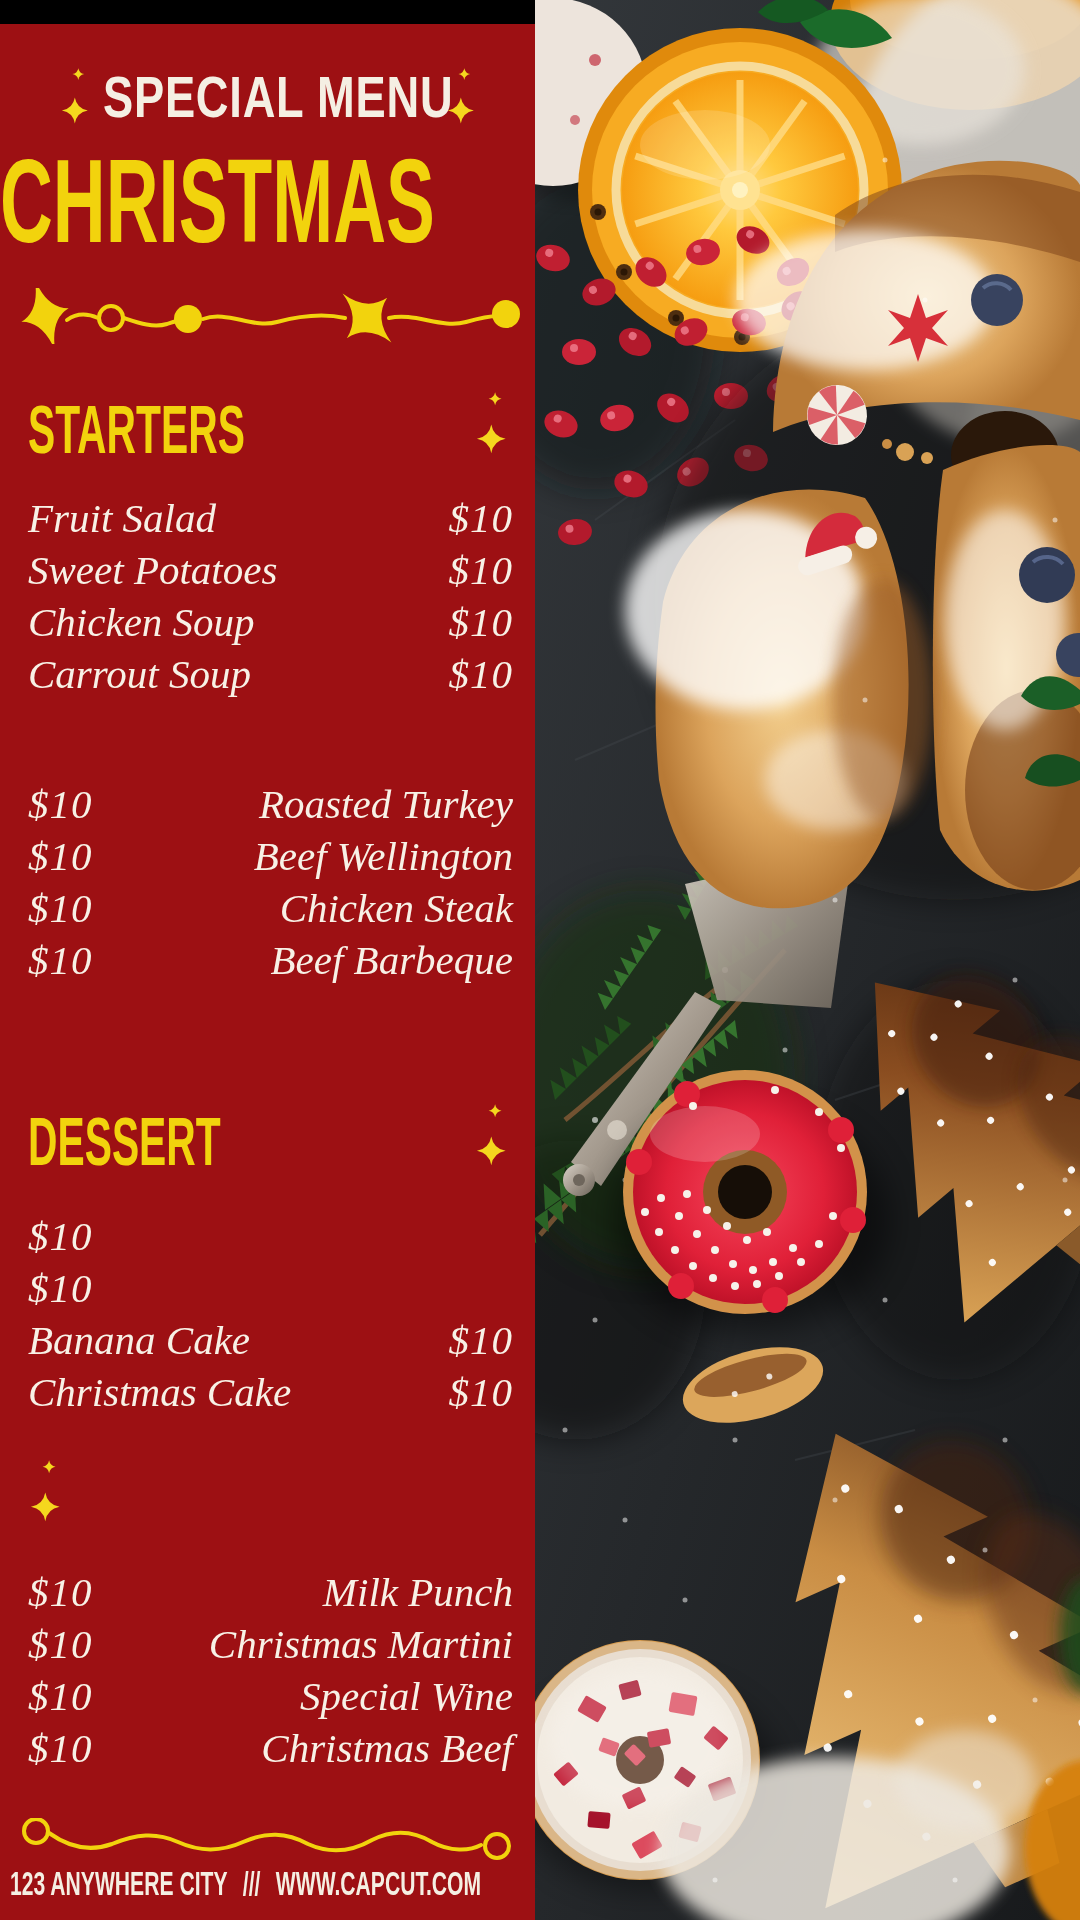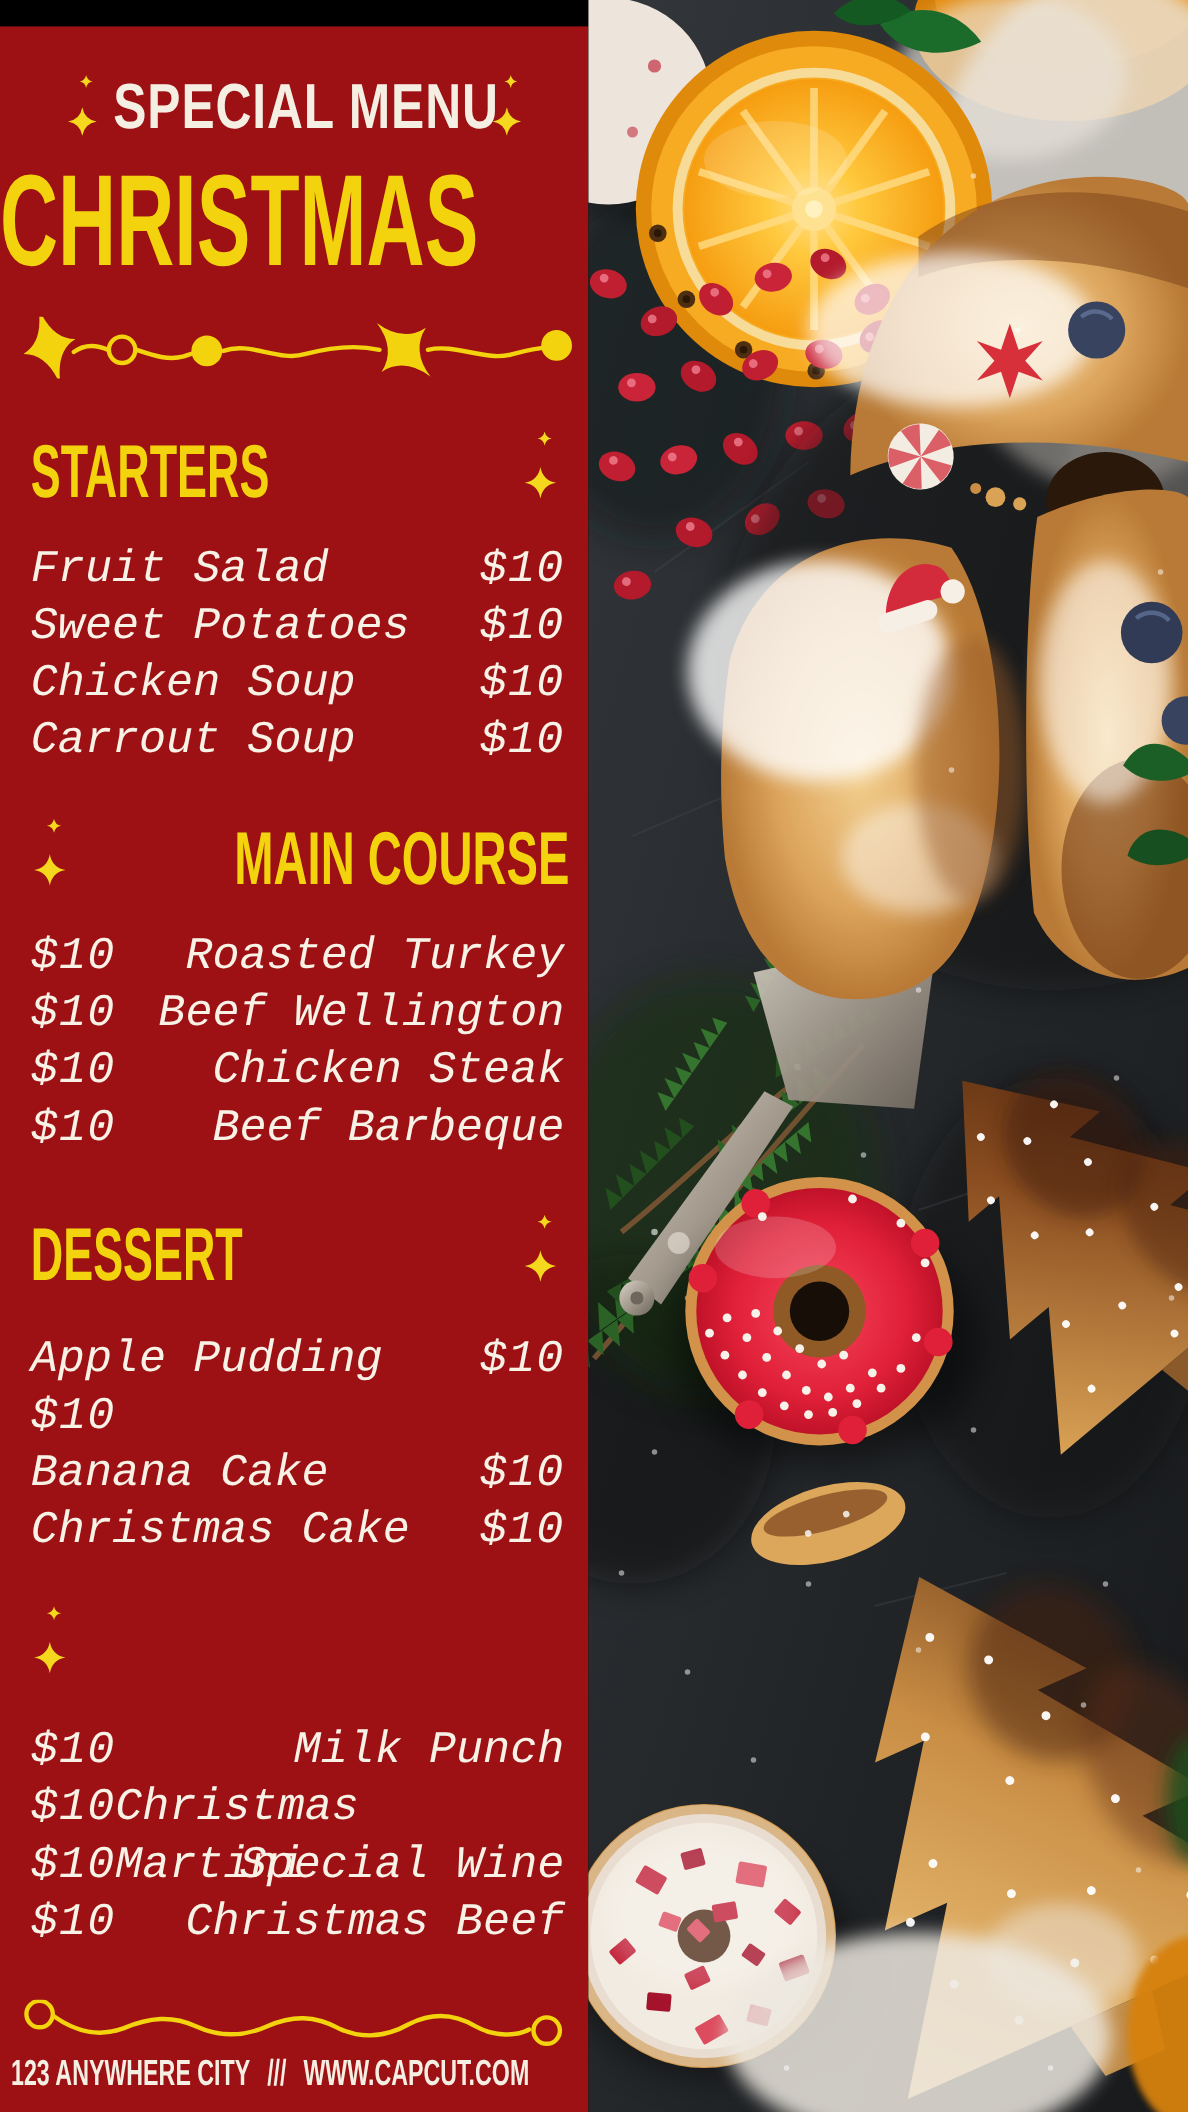--- a/index.html
+++ b/index.html
@@ -44,21 +44,21 @@
   .w-drinks{width:153px;} .w-drinks .head-text{transform:scaleX(.60);}
 
   .spark2{height:64px;width:auto;flex:none;}
   .kicker-row .spark2{height:58px;}
   .head-spark-right{position:absolute;right:6px;top:-4px;}
   .head-spark-left{position:absolute;left:2px;top:-4px;}
 
   .items{margin-top:30px;}
   .sec-dessert .items,.sec-drinks .items{margin-top:36px;}
   .row{display:flex;justify-content:space-between;align-items:baseline;height:52px;}
-  .item-name,.item-price{font-family:Liberation Mono, monospace;font-style:italic;font-size:41px;line-height:52px;color:var(--cream);}
+  .item-name,.item-price{font-family:Liberation Serif, serif;font-style:italic;font-size:41px;line-height:52px;color:var(--cream);}
   .item-price{letter-spacing:1px;}
 
   .footer-wave-box{position:absolute;top:1794px;left:20px;}
   .footer-box{position:absolute;top:1842px;left:0;width:459px;display:flex;justify-content:center;}
   .footer-wrap{width:440px;height:36px;overflow:visible;}
   .footer-line{display:flex;gap:24px;font-weight:bold;font-size:33px;line-height:36px;color:var(--white);transform:scaleX(.64);transform-origin:left center;white-space:nowrap;}
 </style>
 </head>
 <body>
 
@@ -174,27 +174,20 @@
           <span class="item-price">$10</span>
         </div>
       <div class="row">
           <span class="item-name">Carrout Soup</span>
           <span class="item-price">$10</span>
         </div>
     </div>
   </div>
 
   <div class="section sec-main">
-    <div class="head-row">
-      <svg class="spark2 head-spark-left" viewBox="-32 -50 64 134">
-          <use href="#spark" fill="#F5D71E" transform="translate(8,-36) scale(.45)"></use>
-          <use href="#spark" fill="#F5D71E" transform="translate(0,48)"></use>
-        </svg>
-      <div class="head-wrap head-right w-main"><span class="squeeze head-text">MAIN COURSE</span></div>
-    </div>
     <div class="items">
       <div class="row">
           <span class="item-price">$10</span>
           <span class="item-name">Roasted Turkey</span>
         </div>
       <div class="row">
           <span class="item-price">$10</span>
           <span class="item-name">Beef Wellington</span>
         </div>
       <div class="row">
@@ -211,21 +204,20 @@
   <div class="section sec-dessert">
     <div class="head-row">
       <div class="head-wrap w-dessert"><span class="squeeze head-text">DESSERT</span></div>
       <svg class="spark2 head-spark-right" viewBox="-32 -50 64 134">
           <use href="#spark" fill="#F5D71E" transform="translate(8,-36) scale(.45)"></use>
           <use href="#spark" fill="#F5D71E" transform="translate(0,48)"></use>
         </svg>
     </div>
     <div class="items">
       <div class="row">
-          <span class="item-name">Apple Pudding</span>
           <span class="item-price">$10</span>
         </div>
       <div class="row">
           <span class="item-price">$10</span>
         </div>
       <div class="row">
           <span class="item-name">Banana Cake</span>
           <span class="item-price">$10</span>
         </div>
       <div class="row">

